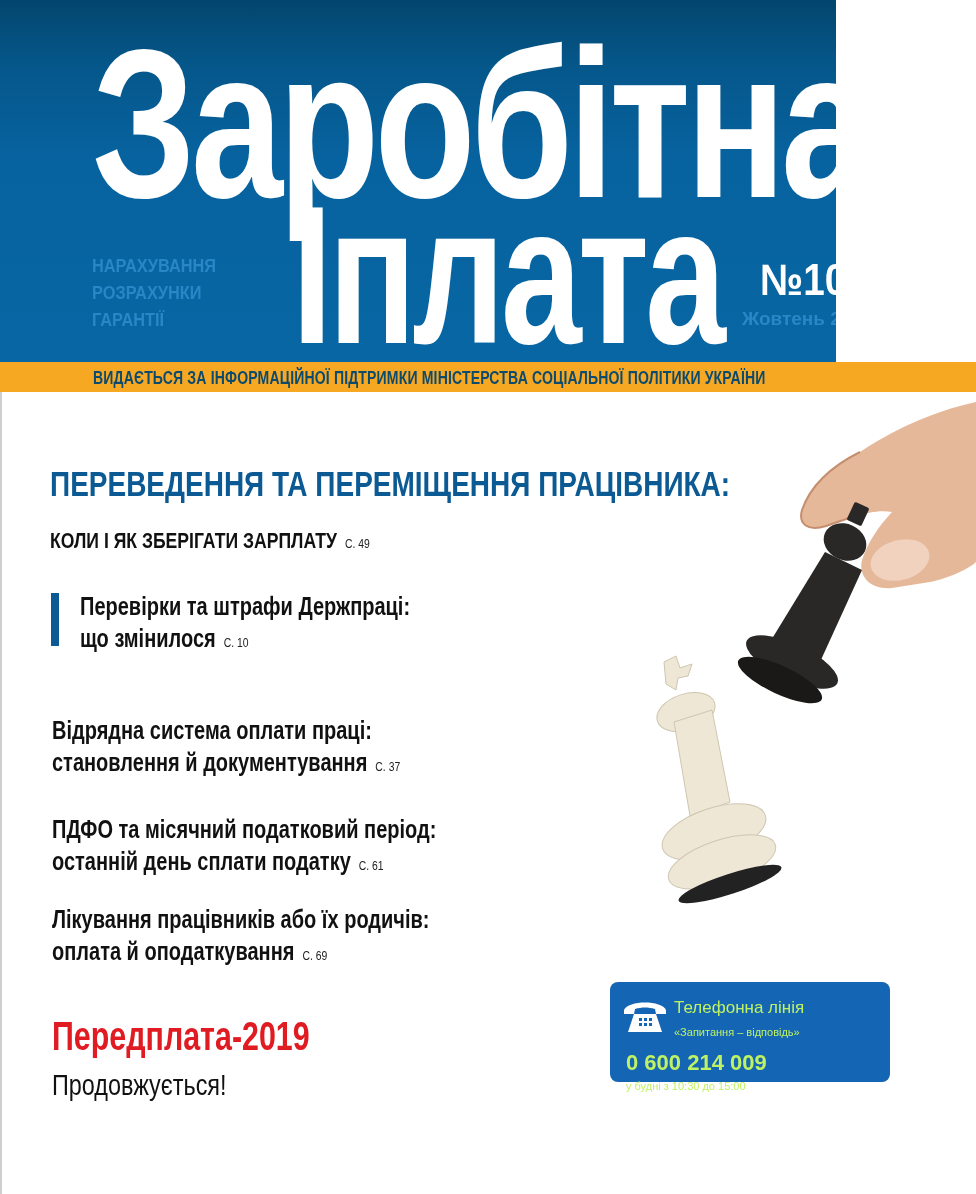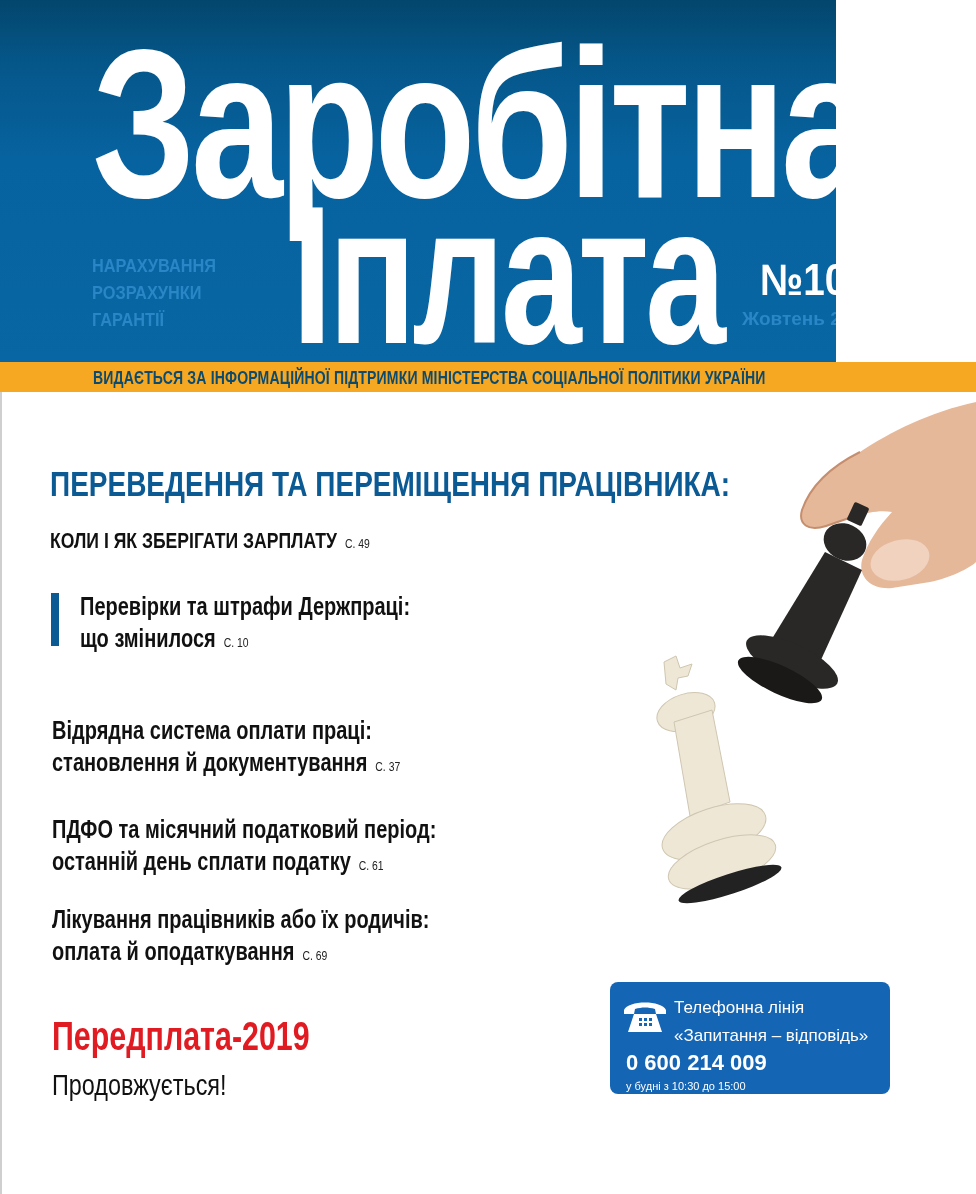--- a/index.html
+++ b/index.html
@@ -21,24 +21,24 @@
   .lead-sub { position:absolute; left:50px; top:528px; color:#111; font-weight:bold; font-size:22px; white-space:nowrap; transform:scaleX(0.80); transform-origin:left top; }
   .pg { font-weight:normal; font-size:13px; color:#222; margin-left:10px; }
   .accent-bar { position:absolute; left:51px; top:593px; width:8px; height:53px; background:#0b5a94; }
   .article { position:absolute; left:52px; color:#111; font-weight:bold; font-size:25px; line-height:32px; transform:scaleX(0.80); transform-origin:left top; white-space:nowrap; }
   .article.a0 { left:80px; top:590px; }
   .article.a1 { top:714px; }
   .article.a2 { top:813px; }
   .article.a3 { top:903px; }
   .promo-title { position:absolute; left:52px; top:1014px; color:#e01b22; font-weight:bold; font-size:40px; white-space:nowrap; transform:scaleX(0.76); transform-origin:left top; }
   .promo-sub { position:absolute; left:52px; top:1068px; color:#111; font-size:30px; white-space:nowrap; transform:scaleX(0.78); transform-origin:left top; }
-  .phone-box { position:absolute; left:610px; top:982px; width:280px; height:112px; background:#1565b5; border-radius:8px; color:#ffffff; }
+  .phone-box { position:absolute; left:610px; top:982px; width:280px; height:100px; background:#1565b5; border-radius:8px; color:#bef264; }
   .phone-icon { position:absolute; left:12px; top:16px; width:46px; height:38px; }
   .phone-l1 { position:absolute; left:64px; top:16px; font-size:17px; white-space:nowrap; }
-  .phone-l2 { position:absolute; left:64px; top:44px; font-size:17px; white-space:nowrap; }
+  .phone-l2 { position:absolute; left:64px; top:44px; font-size:11px; white-space:nowrap; }
   .phone-num { position:absolute; left:16px; top:68px; font-size:22px; font-weight:bold; white-space:nowrap; }
   .phone-hours { position:absolute; left:16px; top:98px; font-size:11px; white-space:nowrap; }
   .photo { position:absolute; left:630px; top:392px; width:346px; height:520px; }
 </style>
 </head>
 <body>
 
 <div class="left-rule"></div>
 
 <div class="header">

